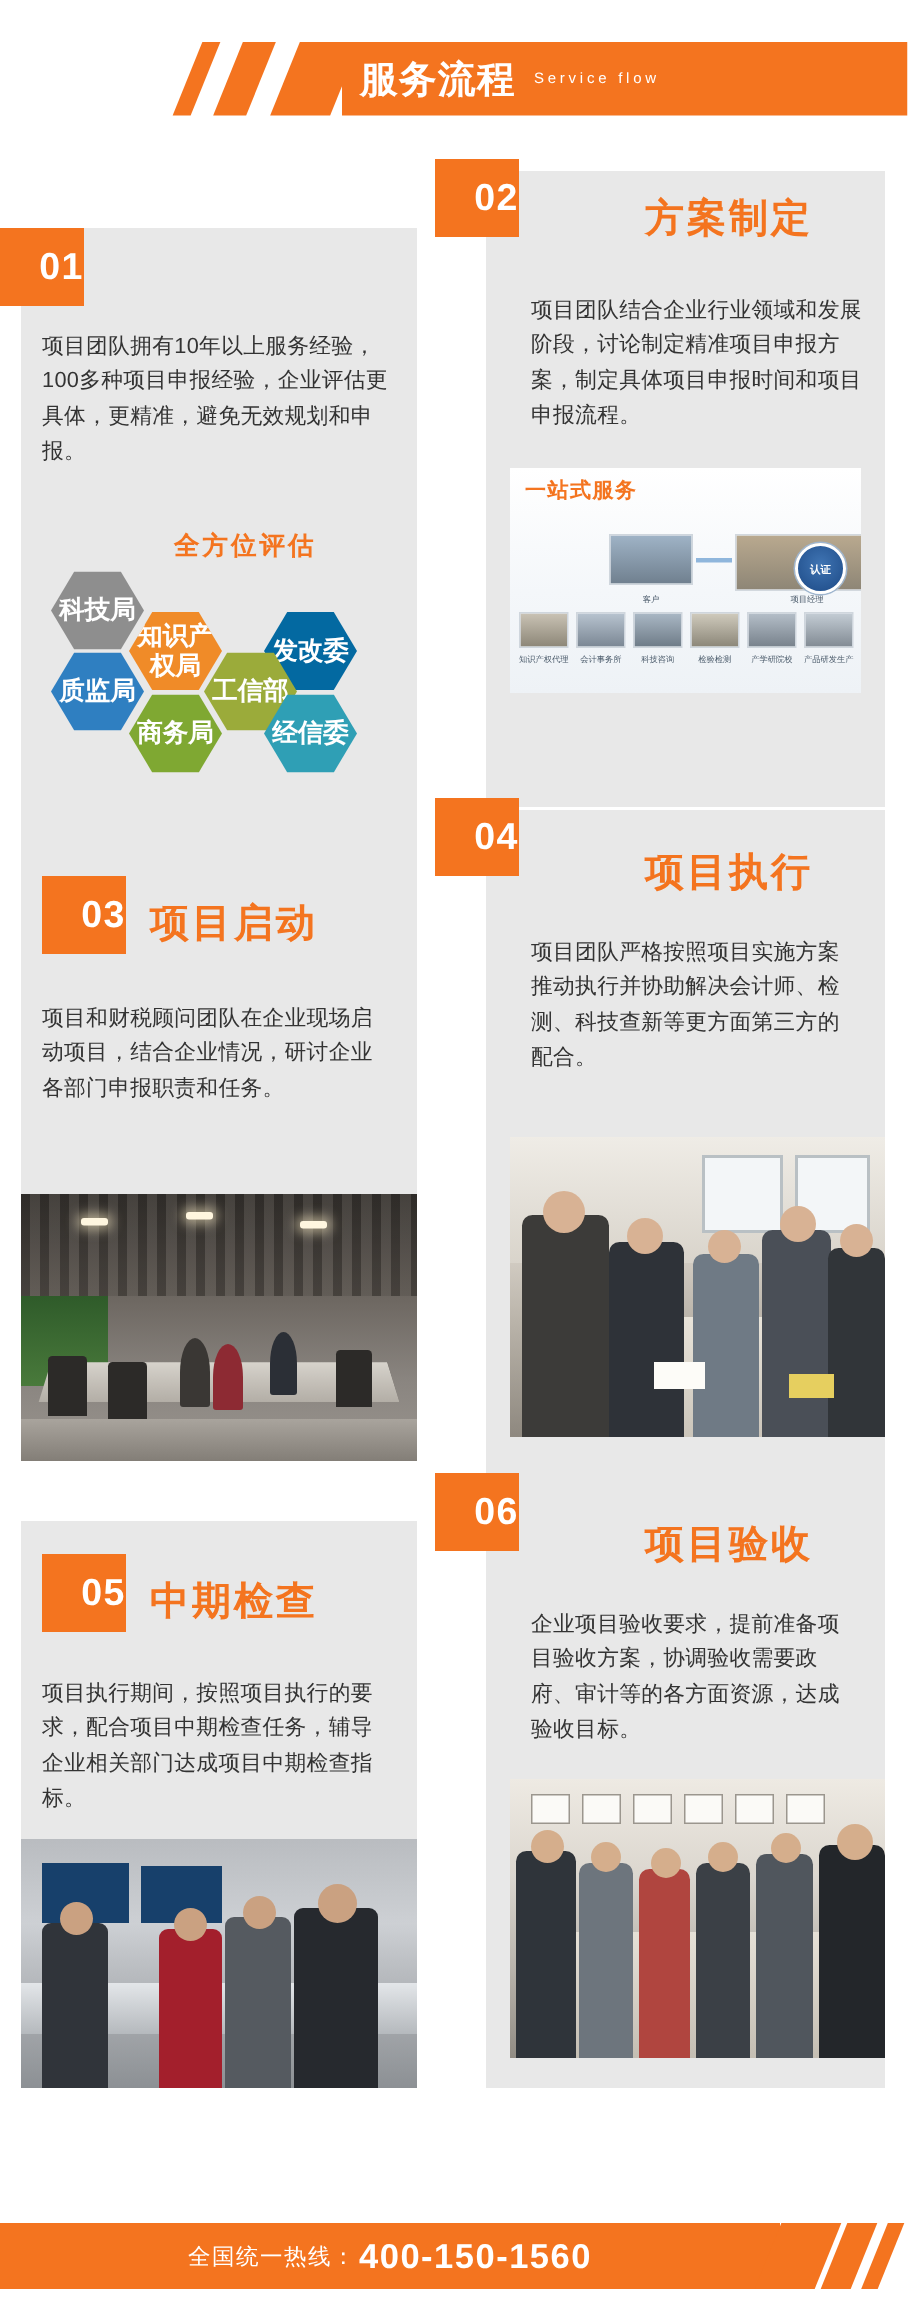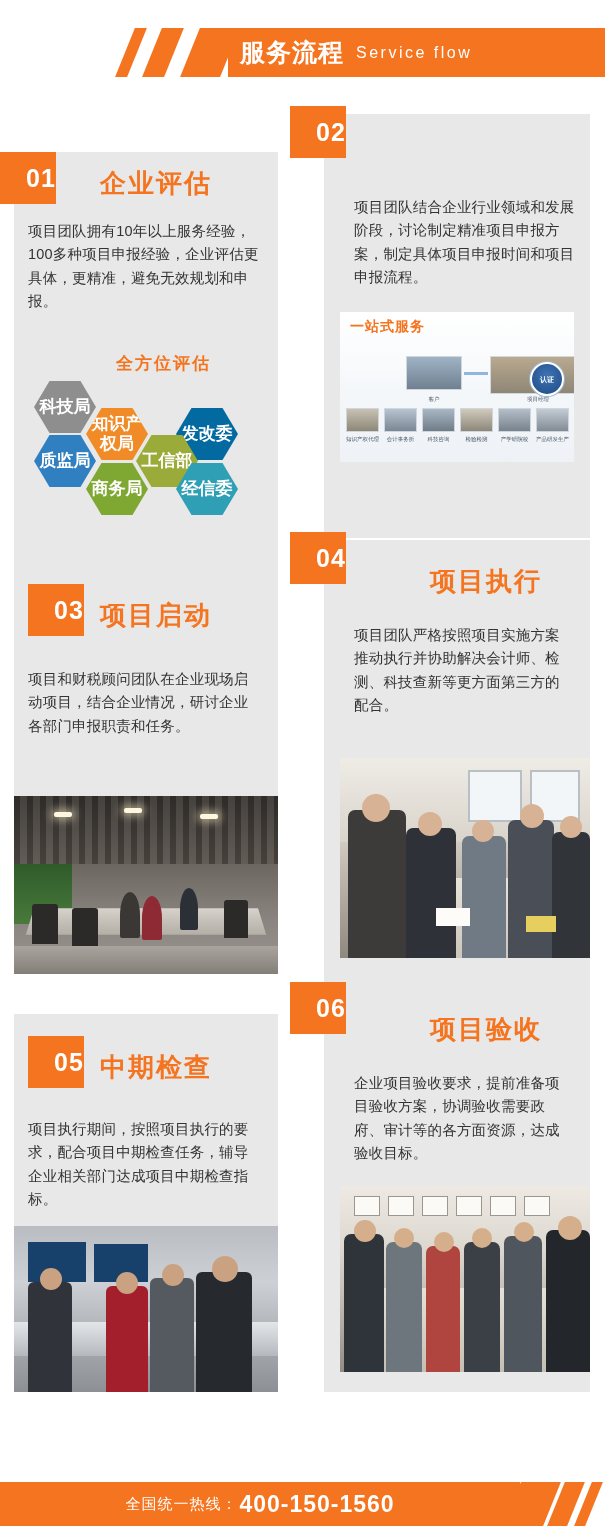--- a/index.html
+++ b/index.html
@@ -53,21 +53,21 @@
   .hdr-text {
     position: absolute;
     left: 240px; top: 28px;
     height: 49px;
     display: flex;
     align-items: center;
     gap: 12px;
     color: #ffffff;
   }
   .hdr-cn { font-size: 25px; font-weight: bold; letter-spacing: 1px; }
-  .hdr-en { font-size: 16px; letter-spacing: 2.5px; }
+  .hdr-en { font-size: 10px; letter-spacing: 2.5px; }
 
   
   .card {
     position: absolute;
     background: #e8e8e8;
   }
   .card-badge {
     position: absolute;
     background: #f4741f;
     color: #ffffff;
@@ -223,38 +223,38 @@
     <div class="hdr-slash1"></div>
     <div class="hdr-bar"></div>
     <div class="hdr-text">
       <span class="hdr-cn">服务流程</span>
       <span class="hdr-en">Service flow</span>
     </div>
   </div>
 
   <div class="card" style="left:14px; top:152px; width:264px; height:426px;">
     <div class="card-badge" style="left:-14px; top:0; width:56px; height:52px;">01</div>
-    <div class="card-title" style="left:86px; top:14px;">企业评估</div>
     <div class="card-body" style="left:14px; top:68px; width:232px;">项目团队拥有10年以上服务经验，100多种项目申报经验，企业评估更具体，更精准，避免无效规划和申报。</div>
 
     <div class="hexwrap" style="left:10px; top:200px; width:244px; height:172px;">
       <div class="hextitle" style="left:92px; top:0;">全方位评估</div>
 
       <div class="hex hx-gray" style="left:10px;  top:28px;">科技局</div>
       <div class="hex hx-orange" style="left:62px;  top:55px;">知识产权局</div>
       <div class="hex hx-blue" style="left:152px; top:55px;">发改委</div>
       <div class="hex hx-blue2" style="left:10px;  top:82px;">质监局</div>
       <div class="hex hx-olive" style="left:112px; top:82px;">工信部</div>
       <div class="hex hx-teal" style="left:152px; top:110px;">经信委</div>
       <div class="hex hx-green" style="left:62px;  top:110px;">商务局</div>
     </div>
   </div>
 
   <div class="card" style="left:324px; top:114px; width:266px; height:424px;">
     <div class="card-badge" style="left:-34px; top:-8px; width:56px; height:52px;">02</div>
+    <div class="card-title" style="left:106px; top:14px;">方案制定</div>
     <div class="card-body" style="left:30px; top:82px; width:222px;">项目团队结合企业行业领域和发展阶段，讨论制定精准项目申报方案，制定具体项目申报时间和项目申报流程。</div>
 
     <div class="photo ph02" style="left:16px; top:198px; width:234px; height:150px;">
       <div class="t1">一站式服务</div>
 
       <div class="mid" style="background:linear-gradient(180deg,#b9a98f,#8e8676);"></div>
       <div class="lbl" style="left:150px; top:84px; width:96px;">项目经理</div>
 
       <div class="thumb" style="left:66px; top:44px; width:56px; height:34px; background:linear-gradient(180deg,#9fb3c6,#70808f);"></div>
       <div class="lbl" style="left:66px; top:84px; width:56px;">客户</div>

